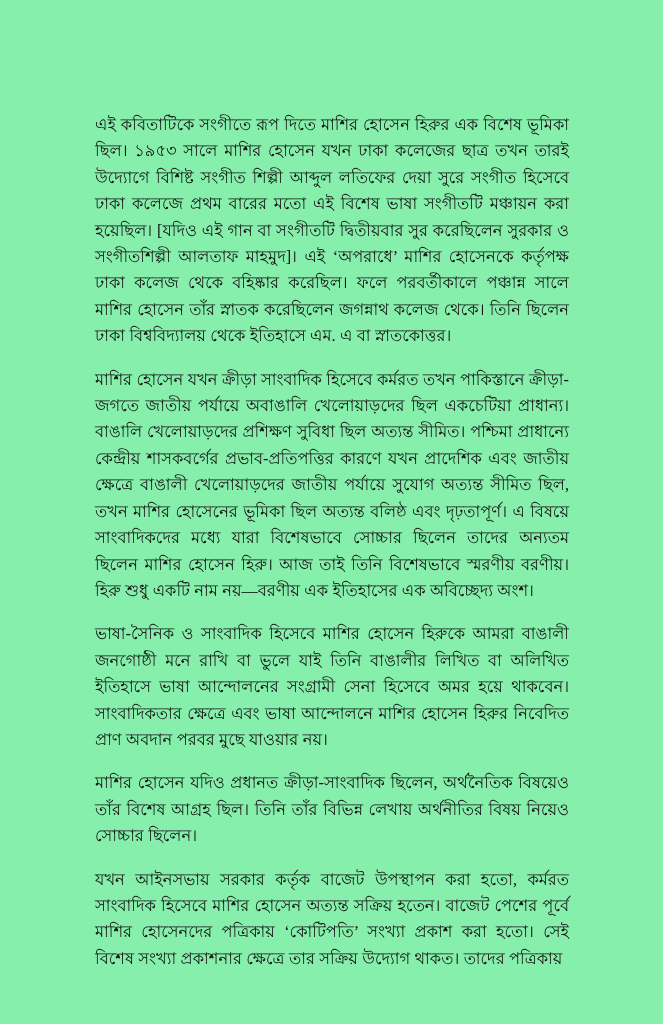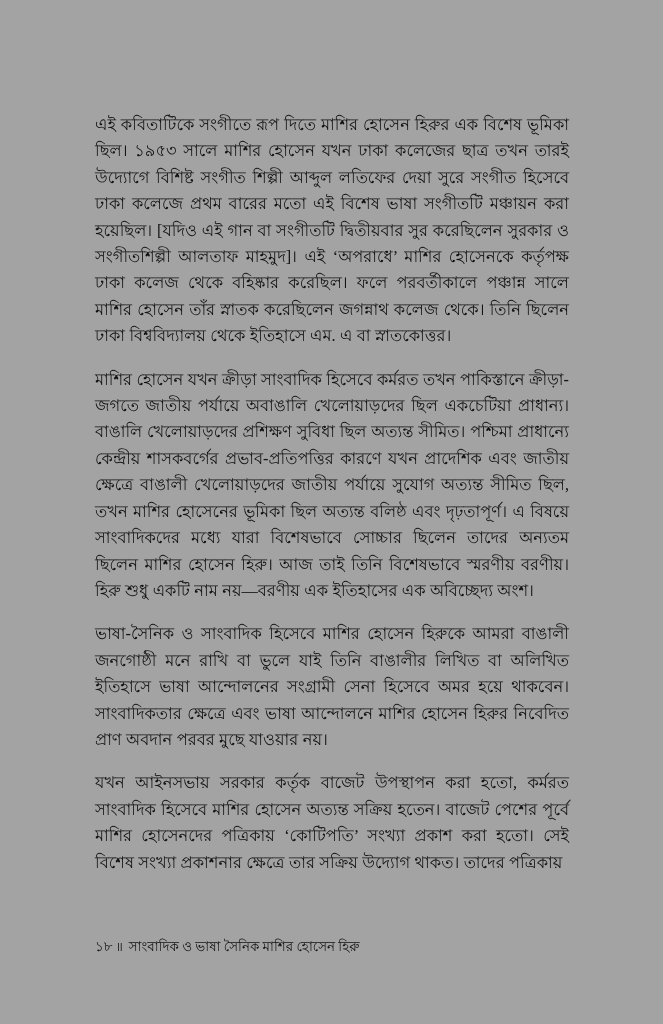--- a/index.html
+++ b/index.html
@@ -17,21 +17,21 @@
     color: #000000;
     -webkit-font-smoothing: antialiased;
   }
 
   .page {
     position: absolute;
     left: 0;
     top: 0;
     width: 663px;
     height: 1024px;
-    background: #a3a3a3;
+    background: #86efac;
     box-sizing: border-box;
   }
 
   
   .text-block {
     position: absolute;
     left: 95px;
     top: 112px;
     width: 474px;
   }
@@ -80,20 +80,18 @@
 </style>
 </head>
 <body>
 
 <div class="page">
 
   <div class="text-block">
     <p class="para">এই কবিতাটিকে সংগীতে রূপ দিতে মাশির হোসেন হিরুর এক বিশেষ ভূমিকা ছিল। ১৯৫৩ সালে মাশির হোসেন যখন ঢাকা কলেজের ছাত্র তখন তারই উদ্যোগে বিশিষ্ট সংগীত শিল্পী আব্দুল লতিফের দেয়া সুরে সংগীত হিসেবে ঢাকা কলেজে প্রথম বারের মতো এই বিশেষ ভাষা সংগীতটি মঞ্চায়ন করা হয়েছিল। [যদিও এই গান বা সংগীতটি দ্বিতীয়বার সুর করেছিলেন সুরকার ও সংগীতশিল্পী আলতাফ মাহমুদ]। এই ‘অপরাধে’ মাশির হোসেনকে কর্তৃপক্ষ ঢাকা কলেজ থেকে বহিষ্কার করেছিল। ফলে পরবর্তীকালে পঞ্চান্ন সালে মাশির হোসেন তাঁর স্নাতক করেছিলেন জগন্নাথ কলেজ থেকে। তিনি ছিলেন ঢাকা বিশ্ববিদ্যালয় থেকে ইতিহাসে এম. এ বা স্নাতকোত্তর।</p>
     <p class="para">মাশির হোসেন যখন ক্রীড়া সাংবাদিক হিসেবে কর্মরত তখন পাকিস্তানে ক্রীড়া-জগতে জাতীয় পর্যায়ে অবাঙালি খেলোয়াড়দের ছিল একচেটিয়া প্রাধান্য। বাঙালি খেলোয়াড়দের প্রশিক্ষণ সুবিধা ছিল অত্যন্ত সীমিত। পশ্চিমা প্রাধান্যে কেন্দ্রীয় শাসকবর্গের প্রভাব-প্রতিপত্তির কারণে যখন প্রাদেশিক এবং জাতীয় ক্ষেত্রে বাঙালী খেলোয়াড়দের জাতীয় পর্যায়ে সুযোগ অত্যন্ত সীমিত ছিল, তখন মাশির হোসেনের ভূমিকা ছিল অত্যন্ত বলিষ্ঠ এবং দৃঢ়তাপূর্ণ। এ বিষয়ে সাংবাদিকদের মধ্যে যারা বিশেষভাবে সোচ্চার ছিলেন তাদের অন্যতম ছিলেন মাশির হোসেন হিরু। আজ তাই তিনি বিশেষভাবে স্মরণীয় বরণীয়। হিরু শুধু একটি নাম নয়—বরণীয় এক ইতিহাসের এক অবিচ্ছেদ্য অংশ।</p>
     <p class="para">ভাষা-সৈনিক ও সাংবাদিক হিসেবে মাশির হোসেন হিরুকে আমরা বাঙালী জনগোষ্ঠী মনে রাখি বা ভুলে যাই তিনি বাঙালীর লিখিত বা অলিখিত ইতিহাসে ভাষা আন্দোলনের সংগ্রামী সেনা হিসেবে অমর হয়ে থাকবেন। সাংবাদিকতার ক্ষেত্রে এবং ভাষা আন্দোলনে মাশির হোসেন হিরুর নিবেদিত প্রাণ অবদান পরবর মুছে যাওয়ার নয়।</p>
+    <p class="para">মাশির হোসেন যদিও প্রধানত ক্রীড়া-সাংবাদিক ছিলেন, অর্থনৈতিক বিষয়েও তাঁর বিশেষ আগ্রহ ছিল। তিনি তাঁর বিভিন্ন লেখায় অর্থনীতির বিষয় নিয়েও সোচ্চার ছিলেন।</p>
     <p class="para">যখন আইনসভায় সরকার কর্তৃক বাজেট উপস্থাপন করা হতো, কর্মরত সাংবাদিক হিসেবে মাশির হোসেন অত্যন্ত সক্রিয় হতেন। বাজেট পেশের পূর্বে মাশির হোসেনদের পত্রিকায় ‘কোটিপতি’ সংখ্যা প্রকাশ করা হতো। সেই বিশেষ সংখ্যা প্রকাশনার ক্ষেত্রে তার সক্রিয় উদ্যোগ থাকত। তাদের পত্রিকায়</p>
   </div>
 
-  <div class="footer">
-    <span class="folio">১৮</span><span class="sep">॥</span><span class="runhead">সাংবাদিক ও ভাষা সৈনিক মাশির হোসেন হিরু</span>
-  </div>
 
 </div>
 
 </body></html>

